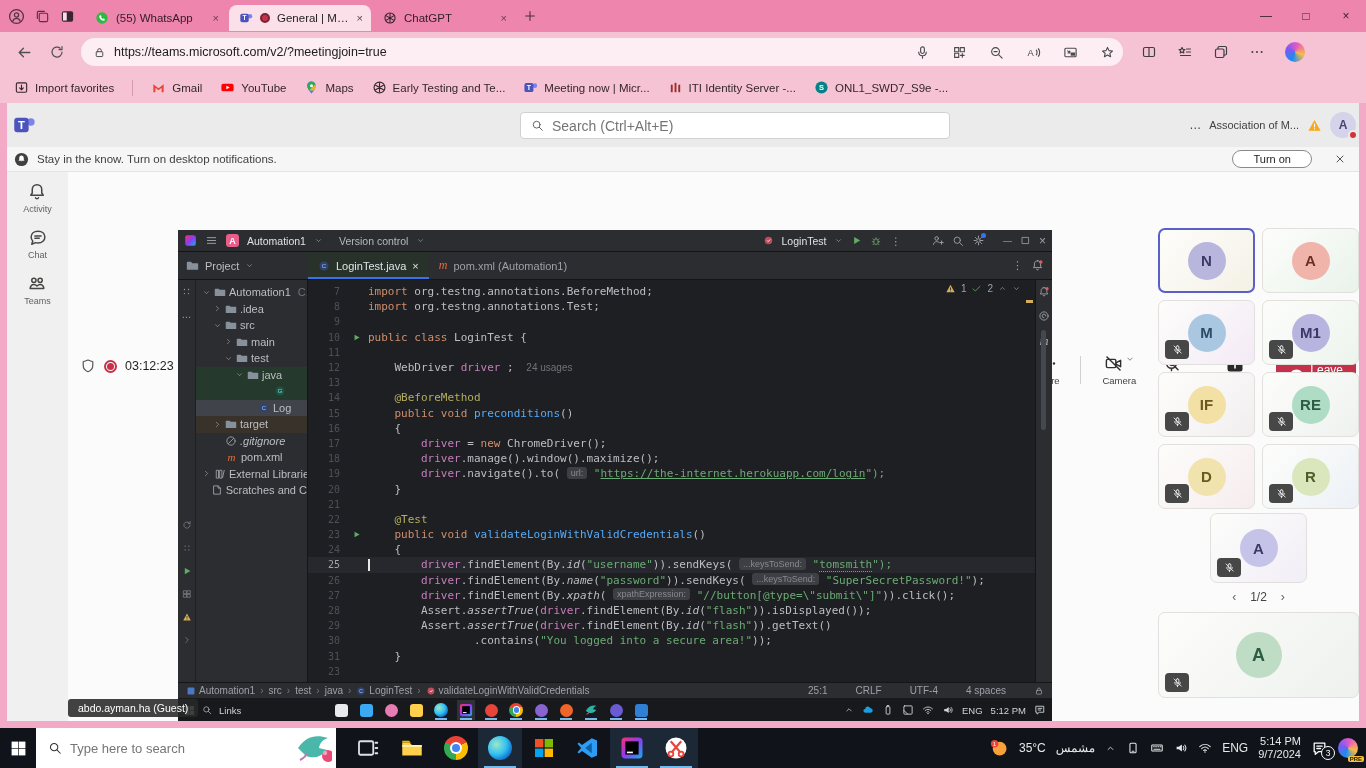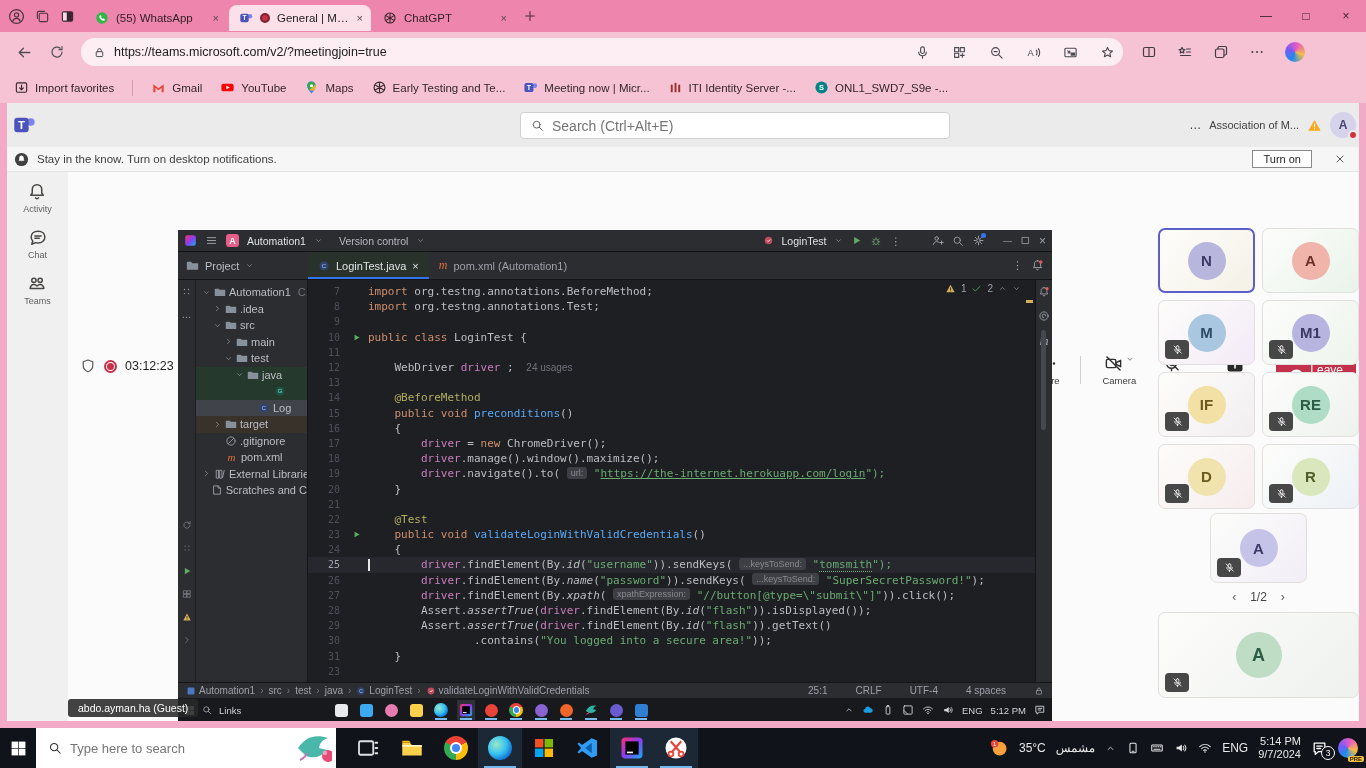--- a/index.html
+++ b/index.html
@@ -30,21 +30,21 @@
 
 #thead{position:absolute;left:0;top:103px;width:1366px;height:44px;background:#ebebeb;display:flex;align-items:center}
 #tsearch{position:absolute;left:520px;top:9px;width:430px;height:27px;background:#fff;border:1px solid #d1d1d1;border-radius:4px;display:flex;align-items:center;gap:8px;padding:0 10px;color:#616161}
 #tsearch input{border:none;outline:none;background:transparent;flex:1;font-size:14px;color:#616161;font-family:Liberation Sans, sans-serif}
 #theadright{position:absolute;right:10px;top:0;height:44px;display:flex;align-items:center;gap:8px}
 #orglabel{font-size:11px;color:#424242;max-width:90px;white-space:nowrap;overflow:hidden}
 .avatar-a{width:26px;height:26px;border-radius:50%;background:#d5d3ea;color:#494273;font-weight:bold;font-size:12px;display:flex;align-items:center;justify-content:center;position:relative}
 .avatar-a .presence{position:absolute;right:-2px;bottom:-2px;width:10px;height:10px;border-radius:50%;background:#d13438;border:2px solid #ebebeb}
 #banner{position:absolute;left:0;top:147px;width:1366px;height:25px;background:#f6f6f6;border-bottom:1px solid #e3e3e3;display:flex;align-items:center;padding:0 14px;gap:8px}
 #banner .btext{font-size:11.5px;color:#424242;flex:1}
-#turnon{font-size:11px;color:#242424;background:#fff;border:1px solid #8a8a8a;border-radius:0;padding:2px 10px;margin-right:14px}
+#turnon{font-size:11px;color:#242424;background:#fff;border:1px solid #8a8a8a;border-radius:9px;padding:2px 20px;margin-right:14px}
 #stage{position:absolute;left:0;top:172px;width:1366px;height:556px;background:#fcfbfb}
 #trail{position:absolute;left:7px;top:172px;width:61px;height:549px;background:#f0f0f0;display:flex;flex-direction:column;align-items:center;padding-top:10px;gap:14px}
 .railitem{display:flex;flex-direction:column;align-items:center;gap:2px;color:#616161}
 .railitem .rlabel{font-size:9px}
 #timergrp{position:absolute;left:80px;top:186px;display:flex;align-items:center;gap:8px;color:#1f1f1f}
 #timer{font-size:12.5px;color:#1f1f1f}
 .recdot{width:13px;height:13px;border-radius:50%;border:2px solid #c4314b;display:flex;align-items:center;justify-content:center}
 .recdot i{width:7px;height:7px;border-radius:50%;background:#c4314b}
 #mcontrols{position:absolute;right:10px;top:176px;height:44px;display:flex;align-items:center}
 .mctl{width:45px;height:44px;display:flex;flex-direction:column;align-items:center;justify-content:center;gap:2px;color:#2f2f2f}
@@ -904,21 +904,21 @@
                 <path d="M6 4l4 4-4 4"></path>
               </svg>
             </span>
             <span class="ic" style="height: 12px; width: 12px; color: rgb(157, 160, 168);">
               <svg viewBox="0 0 16 16">
                 <path d="M1.8 3.5h4.4l1.4 1.6h6.6c.4 0 .8.3.8.8v6.6c0 .4-.3.8-.8.8H1.8c-.4 0-.8-.3-.8-.8v-8.2c0-.4.3-.8.8-.8z" fill="#87919c"></path>
               </svg>
             </span>
             <span>target</span>
           </div>
-          <div class="trow" style="padding-left: 17px;">
+          <div class="trow" style="padding-left: 17px; font-style: italic;">
             <span style="width: 9px;"></span>
             <span class="ic" style="height: 12px; width: 12px; color: rgb(157, 160, 168);">
               <svg viewBox="0 0 16 16" fill="none" stroke="currentColor" stroke-width="1.2" stroke-linecap="round" stroke-linejoin="round">
                 <circle cx="8" cy="8" r="5.5"></circle>
                 <path d="M4.5 11.5l7-7"></path>
               </svg>
             </span>
             <span>.gitignore</span>
           </div>
           <div class="trow" style="padding-left: 17px;">

